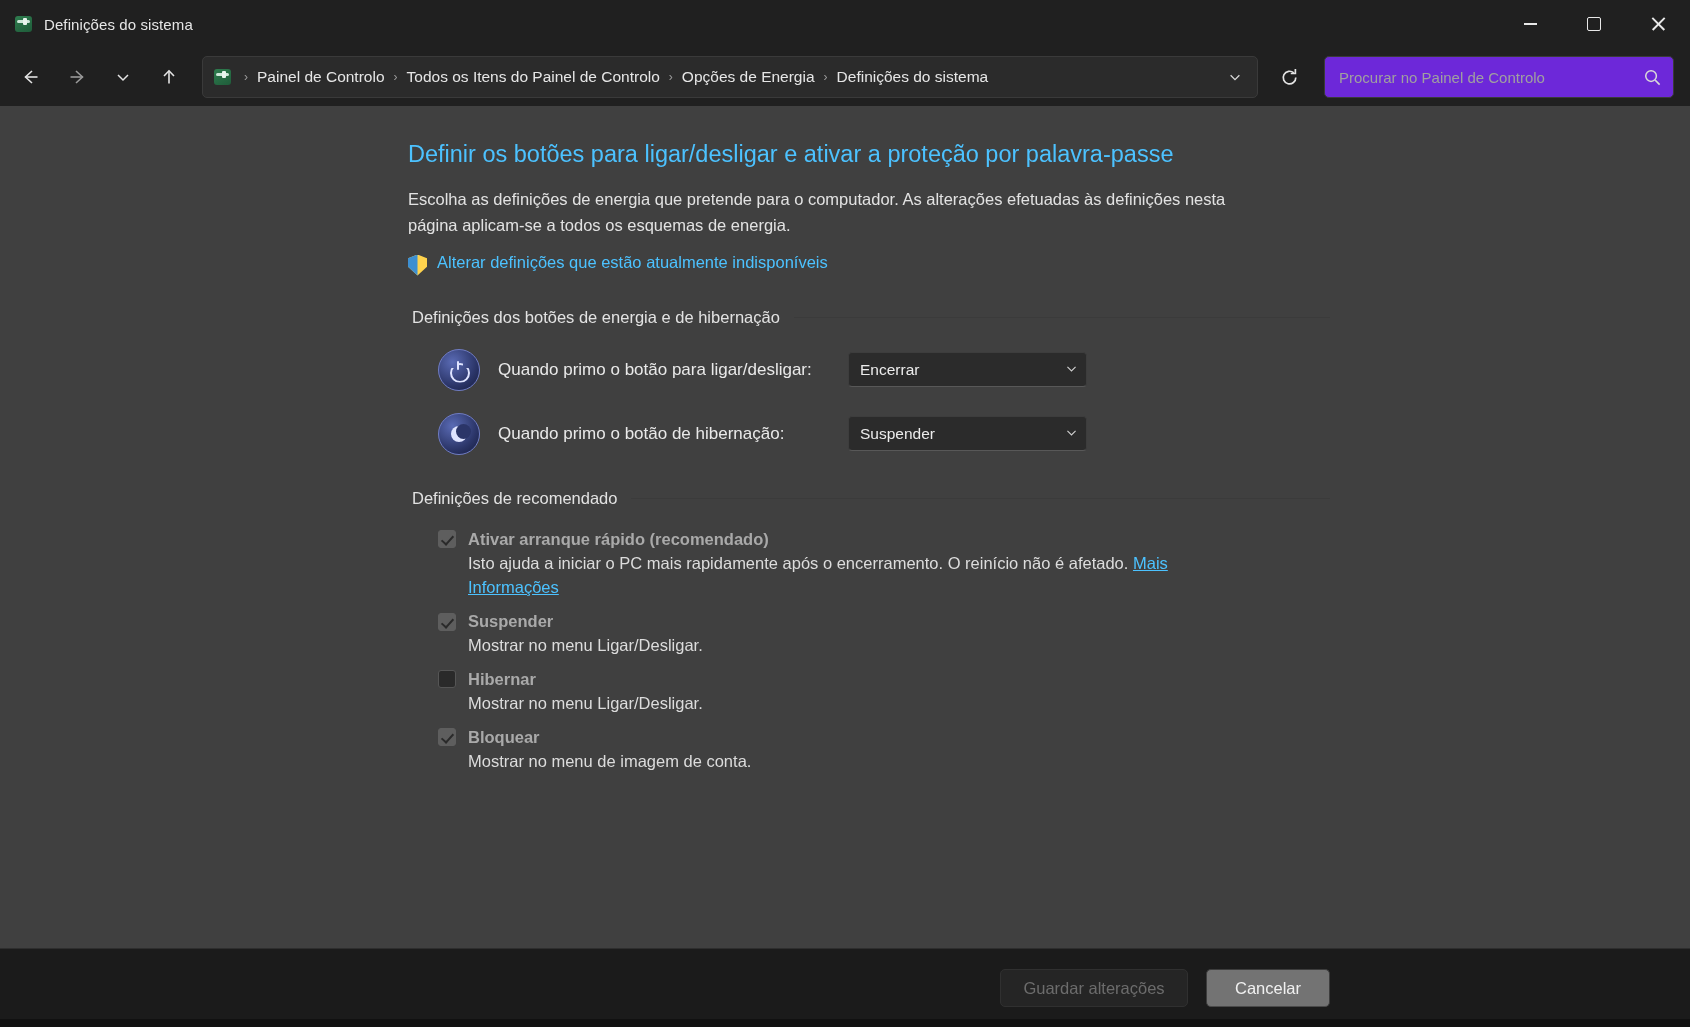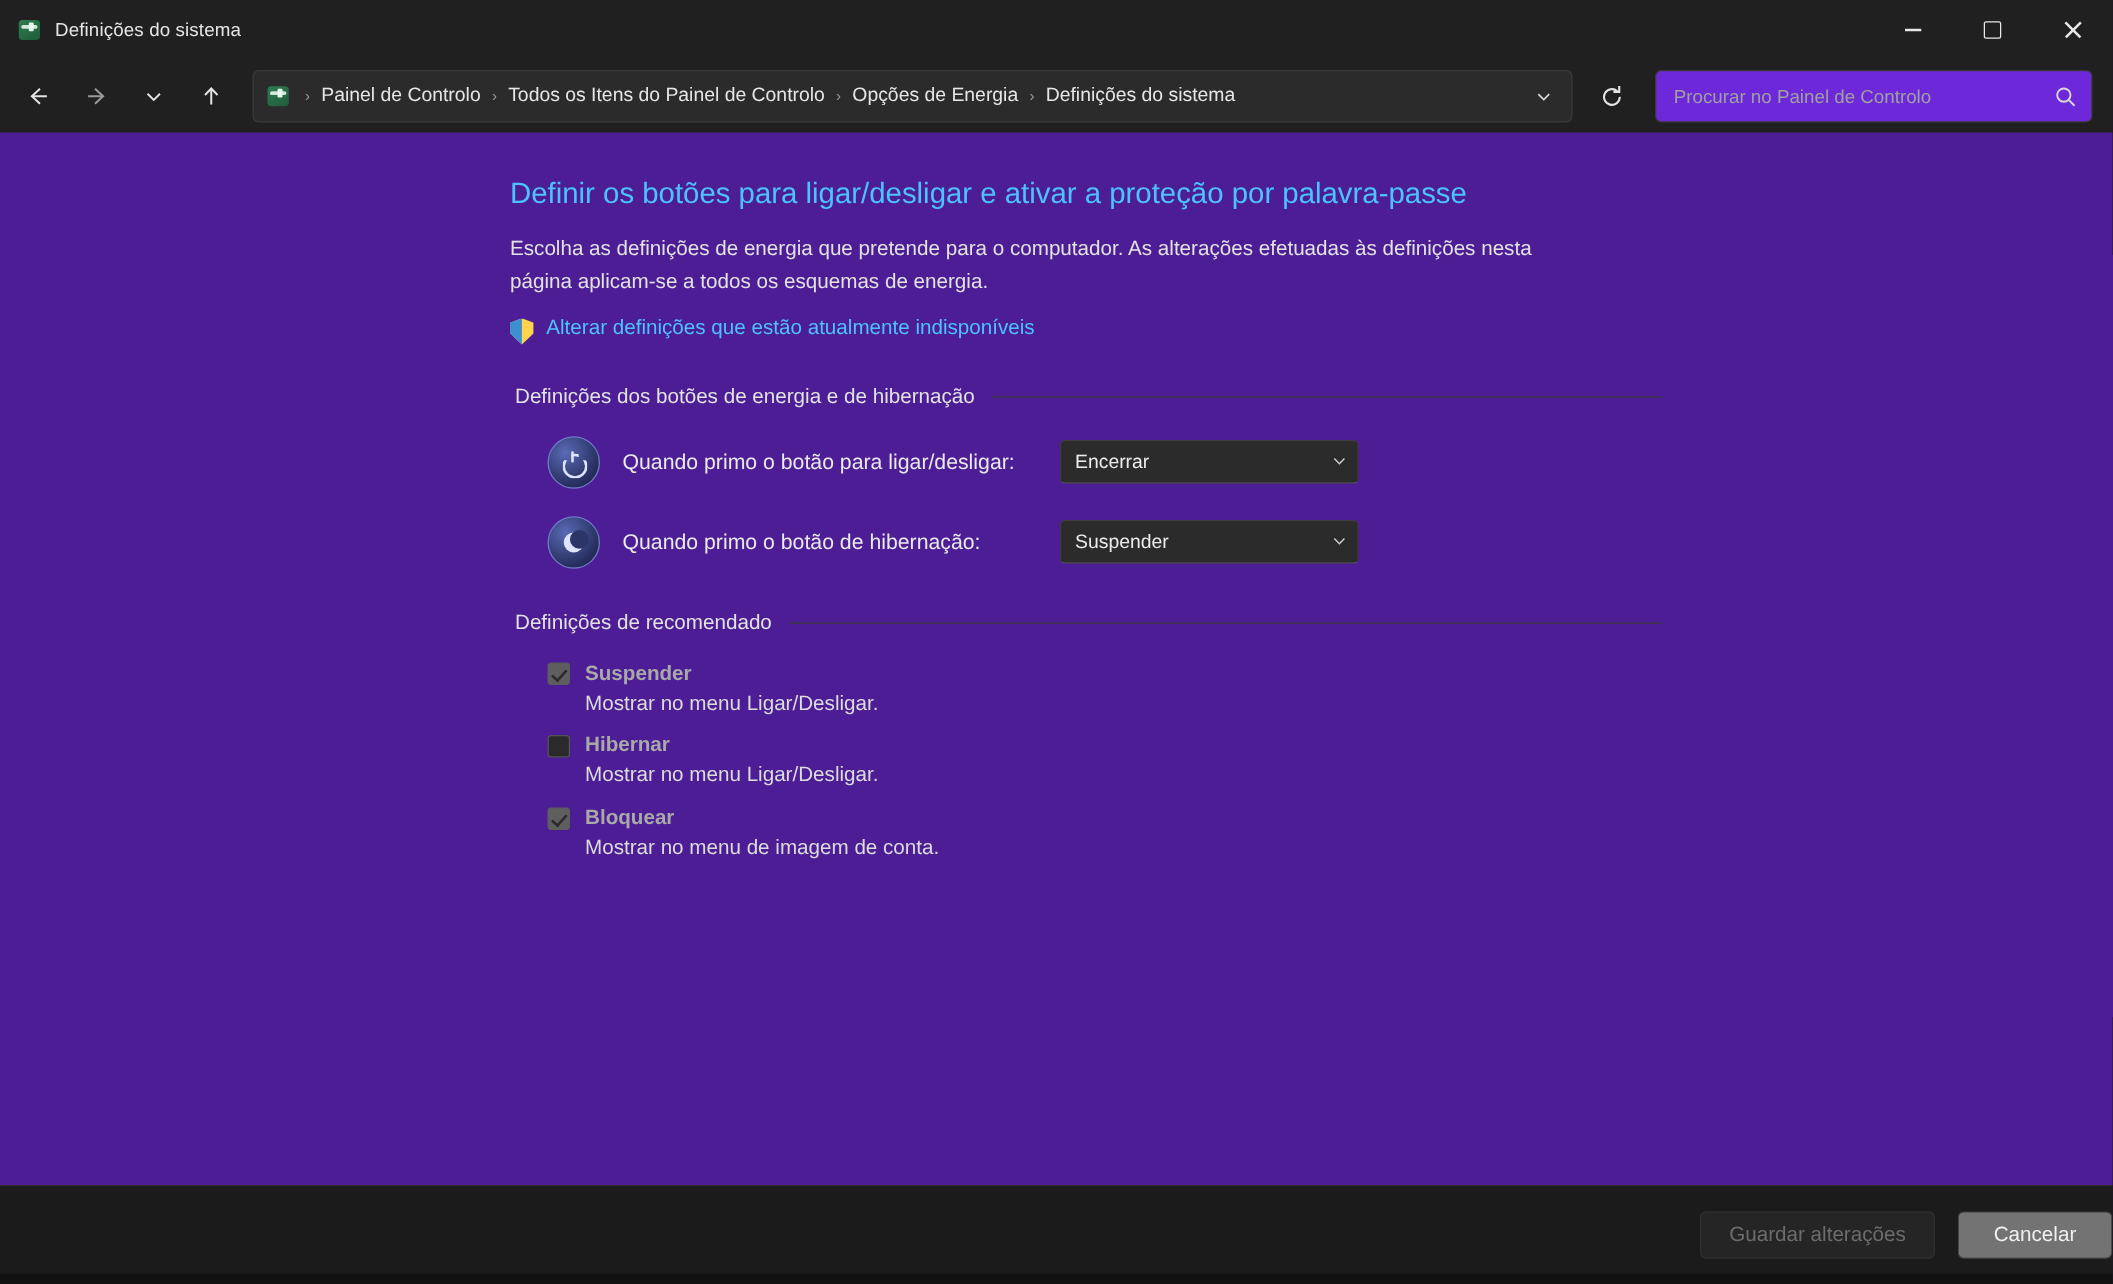--- a/index.html
+++ b/index.html
@@ -209,21 +209,21 @@
   .search-icon {
     width: 30px; height: 30px;
     display: flex; align-items: center; justify-content: center;
     color: #d9d9d9;
     border-radius: 4px;
   }
 
   
   .content {
     flex: 1;
-    background: #4c1d95;
+    background: #404040;
     position: relative;
     overflow: hidden;
     padding: 20px 0 0 0;
   }
   .page {
     padding-left: 408px;
     padding-right: 360px;
   }
   .page-title {
     color: #4cc2ff;
@@ -419,20 +419,21 @@
 
   
   .footer {
     height: 78px;
     min-height: 78px;
     background: #1b1b1b;
     border-top: 1px solid #2e2e2e;
     display: flex;
     align-items: center;
     justify-content: flex-end;
+    padding-right: 360px;
     gap: 18px;
   }
   .btn {
     height: 38px;
     min-width: 120px;
     padding: 0 18px;
     border-radius: 5px;
     font-size: 16.5px;
     display: flex;
     align-items: center;
@@ -613,20 +614,27 @@
         </div>
       </div>
 
       <div class="group">
         <div class="group-head">
           <span class="group-label">Definições de recomendado</span>
           <span class="group-rule"></span>
         </div>
         <div class="group-body">
 
+          <div class="check-item">
+            <div class="check-line">
+              <span class="checkbox checked-disabled"></span>
+              <span class="check-title">Ativar arranque rápido (recomendado)</span>
+            </div>
+            <div class="check-desc"><span>Isto ajuda a iniciar o PC mais rapidamente após o encerramento. O reinício não é afetado. </span><a class="link" style="font-size:16.5px;text-decoration:underline;">Mais Informações</a></div>
+          </div>
 
           <div class="check-item">
             <div class="check-line">
               <span class="checkbox checked-disabled"></span>
               <span class="check-title">Suspender</span>
             </div>
             <div class="check-desc">Mostrar no menu Ligar/Desligar.</div>
           </div>
 
           <div class="check-item">

